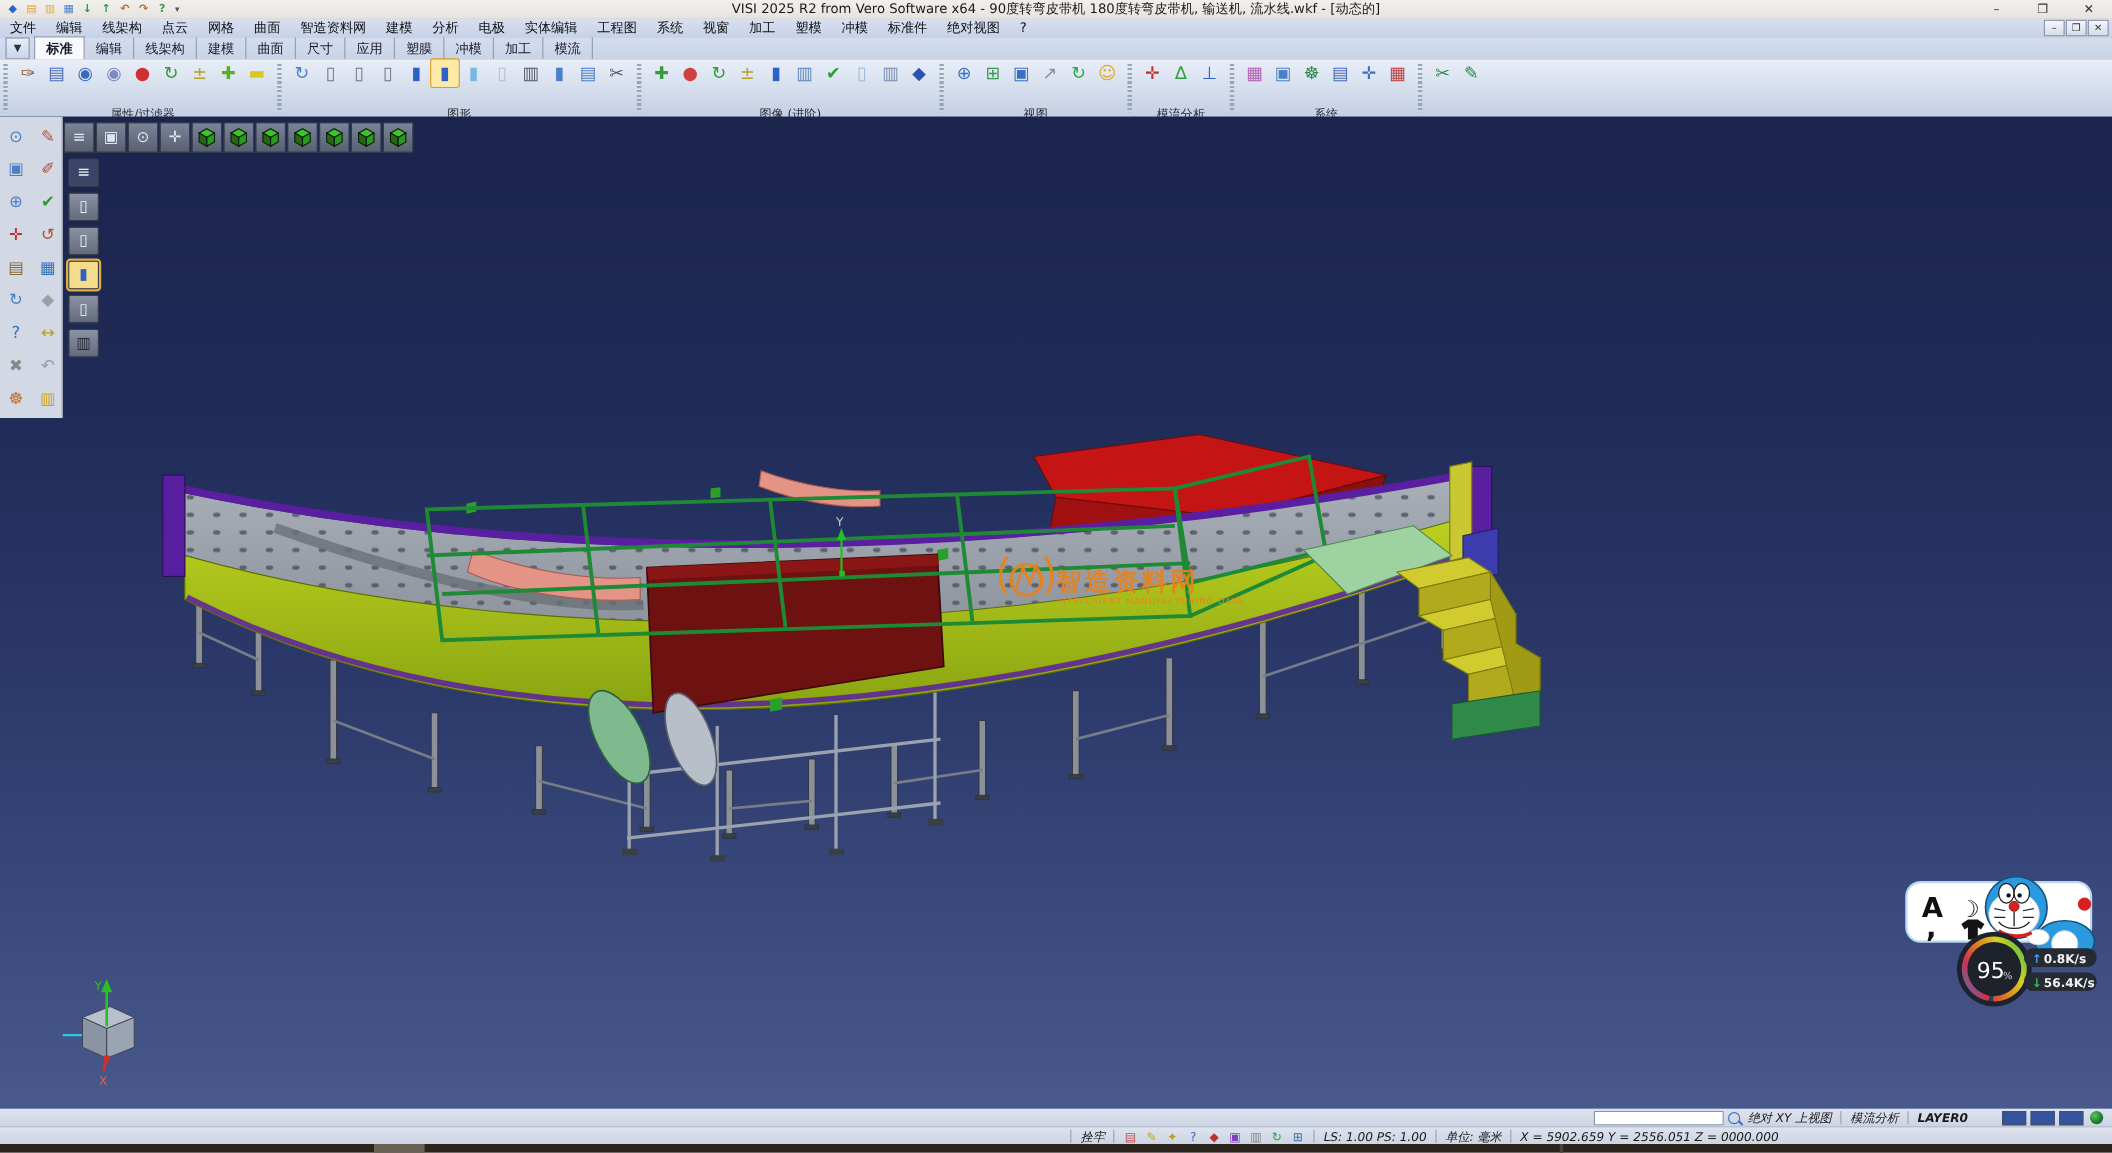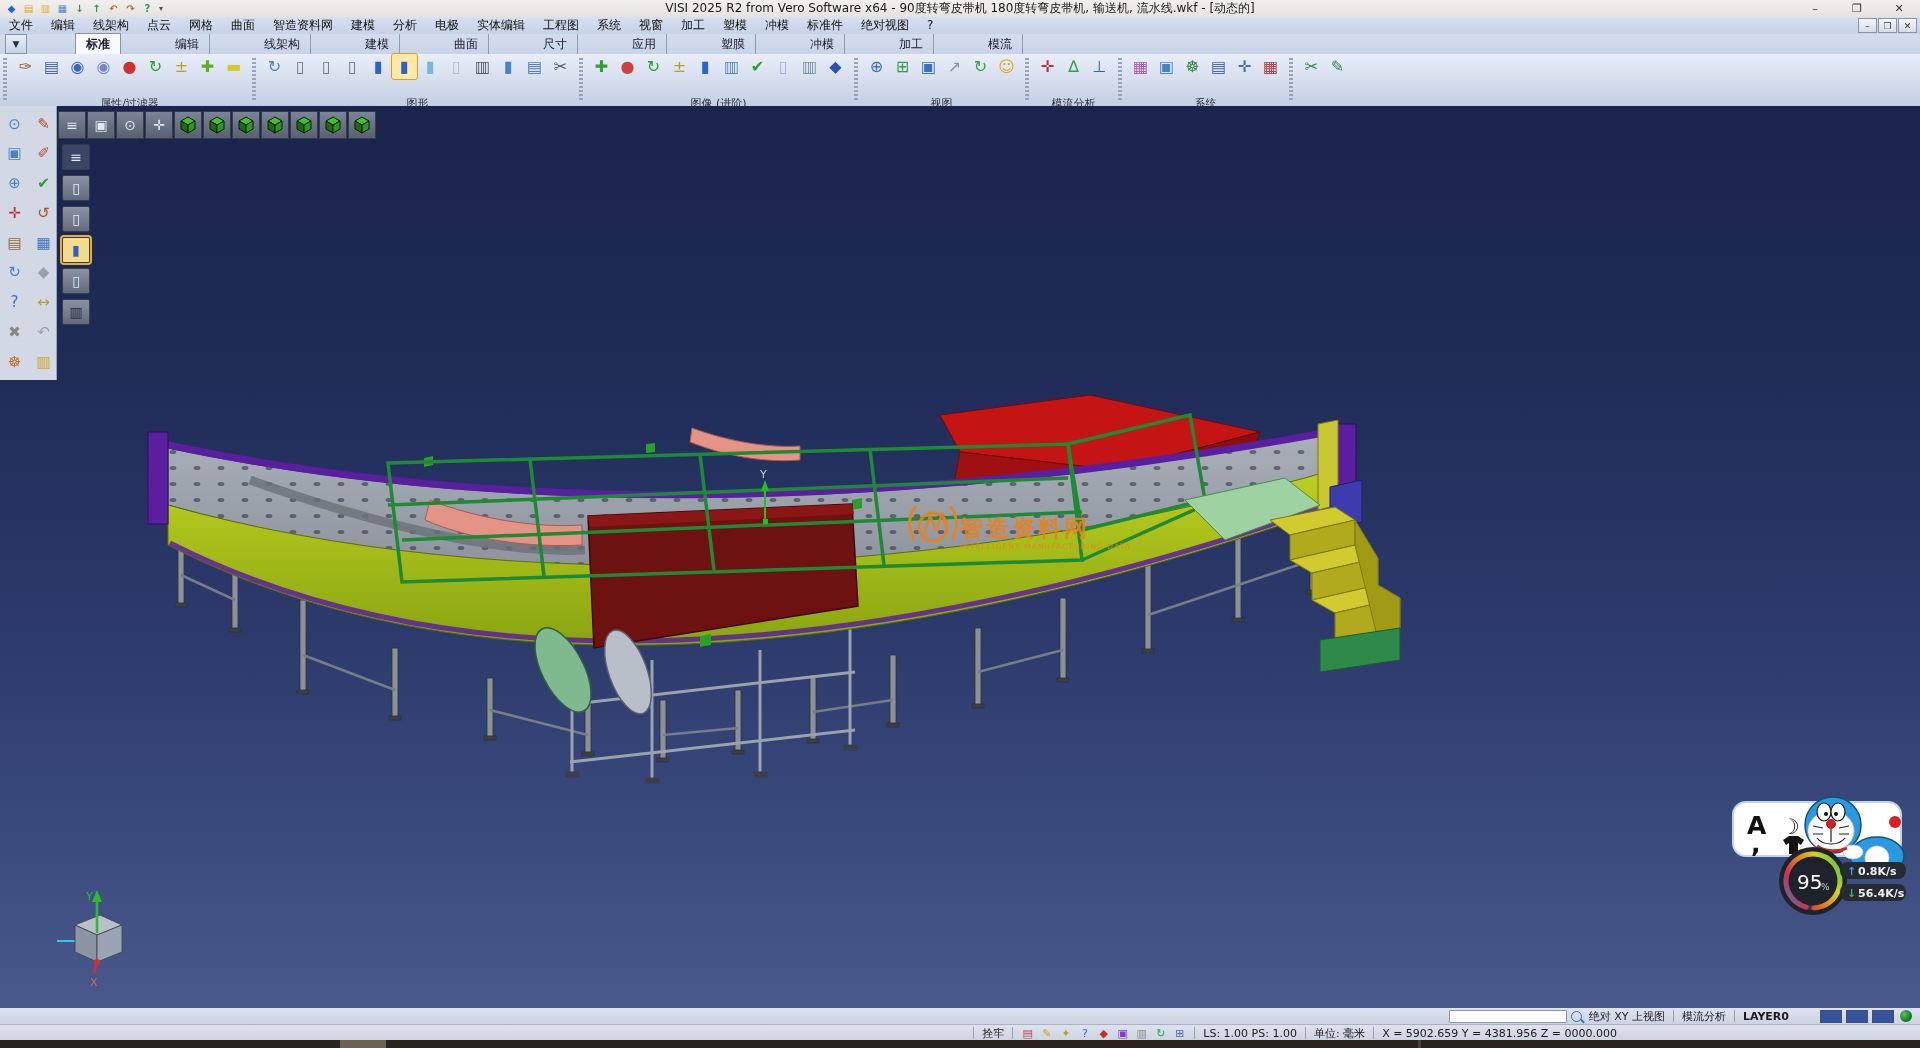--- a/index.html
+++ b/index.html
@@ -20,21 +20,21 @@
            display:flex;align-items:center;border-bottom:1px solid #aab6cc;}
   .menu-item{padding:0 9px;line-height:17px;font-size:12px;white-space:nowrap;}
   .mdi-btns{margin-left:auto;display:flex;gap:1px;padding-right:3px;}
   .mdi-btn{width:17px;height:13px;background:linear-gradient(#f4f6fa,#d6dce8);border:1px solid #8a94a8;
            font-size:9px;display:flex;align-items:center;justify-content:center;color:#333;}
   
   .tabrow{position:absolute;top:34px;left:0;width:1920px;height:20px;background:linear-gradient(#d4ddee,#c9d4e8);
           display:flex;align-items:flex-end;border-bottom:1px solid #9aa6ba;}
   .tab-drop{width:20px;height:18px;display:flex;align-items:center;justify-content:center;font-size:9px;color:#234;
             background:linear-gradient(#e8eef8,#c8d4e8);border:1px solid #8a94a8;margin:0 4px 0 5px;}
-  .tab{padding:2px 10px 1px;border-right:1px solid #909cb0;font-size:12px;white-space:nowrap;color:#1a1a2a;margin-left:44px;}
+  .tab{padding:2px 10px 1px;border-right:1px solid #909cb0;font-size:12px;white-space:nowrap;color:#1a1a2a;}
   .tab[data-active="true"]{background:#f7f9fc;font-weight:bold;border:1px solid #8a94a8;border-bottom:none;}
   
   .toolbar{position:absolute;top:54px;left:0;width:1920px;height:52px;background:linear-gradient(#e9eef8,#c3cfe3);
            display:flex;align-items:stretch;border-bottom:1px solid #9aa6ba;}
   .grip{width:4px;margin:4px 3px;background:repeating-linear-gradient(180deg,#98a4ba 0 2px,rgba(0,0,0,0) 2px 4px);}
   .tgroup{display:flex;flex-direction:column;justify-content:flex-start;}
   .ticons{display:flex;align-items:center;height:34px;gap:1px;padding:0 3px;}
   .tool-ic{width:25px;height:25px;display:flex;align-items:center;justify-content:center;font-size:16px;border-radius:2px;}
   .tool-ic[data-selected="true"]{background:#ffe9a6;outline:1px solid #d8a020;}
   .glabel{text-align:center;font-size:11px;color:#2a2a33;height:15px;line-height:14px;margin-top:18px;}
@@ -55,21 +55,21 @@
   .rs-ic[data-selected="true"]{background:#f4dc8a;outline:2px solid #e0b040;}
   .rs-ic[data-dark="true"]{background:#3a4668;}
   
   .srow{position:absolute;left:0;width:1920px;height:16px;background:linear-gradient(#dde3ee,#ccd3e2);
         display:flex;align-items:center;font-size:11px;color:#1a1a1a;}
   .srow1{top:1008px;border-bottom:1px solid #aab2c2;}
   .srow2{top:1025px;}
   .sspacer{flex:1;}
   .ssep{width:1px;height:12px;background:#98a2b4;margin:0 5px;}
   .sinput{width:112px;height:11px;background:#fff;border:1px solid #8a94a8;border-radius:1px;font-size:10px;padding:0 2px;}
-  .slabel{white-space:nowrap;padding:0 3px;}
+  .slabel{white-space:nowrap;padding:0 3px;font-style:italic;}
   .swatch{width:20px;height:11px;border:1px solid #44506a;margin-right:4px;}
   .mag-icon{width:9px;height:9px;border:1.5px solid #3a70c0;border-radius:50%;position:relative;margin:0 4px;}
   .mag-icon::after{content:"";position:absolute;width:5px;height:1.5px;background:#3a70c0;transform:rotate(45deg);right:-4px;bottom:-1px;}
   .globe-icon{width:12px;height:12px;border-radius:50%;margin:0 8px 0 2px;
               background:radial-gradient(circle at 35% 35%,#58c858,#1a7a2a 60%,#0a4a7a);}
   .st-ic{width:15px;height:14px;display:flex;align-items:center;justify-content:center;font-size:11px;margin:0 2px;}
   .bold{font-weight:bold;}
   
   .taskbar{position:absolute;top:1040px;left:0;width:1920px;height:8px;background:#2b241d;}
   .taskbar .seg{position:absolute;top:0;height:8px;}
@@ -788,20 +788,20 @@
       </span>
       <span class="st-ic" style="color: rgb(74, 106, 184);">
         <span>⊞</span>
       </span>
     </span>
   <span class="ssep"></span>
   <span class="slabel">LS: 1.00 PS: 1.00</span>
   <span class="ssep"></span>
   <span class="slabel">单位: 毫米</span>
   <span class="ssep"></span>
-  <span class="slabel">X = 5902.659 Y = 4381.956 Z = 0000.000</span>
+  <span class="slabel">X = 5902.659 Y = 2556.051 Z = 0000.000</span>
   <span style="width:300px"></span>
 </div>
 
 <div class="taskbar">
   <div class="seg" style="left:340px;width:46px;background:#6b6254"></div>
   <div class="seg" style="left:1418px;width:3px;background:#4a4238"></div>
 </div>
 
 </body></html>

